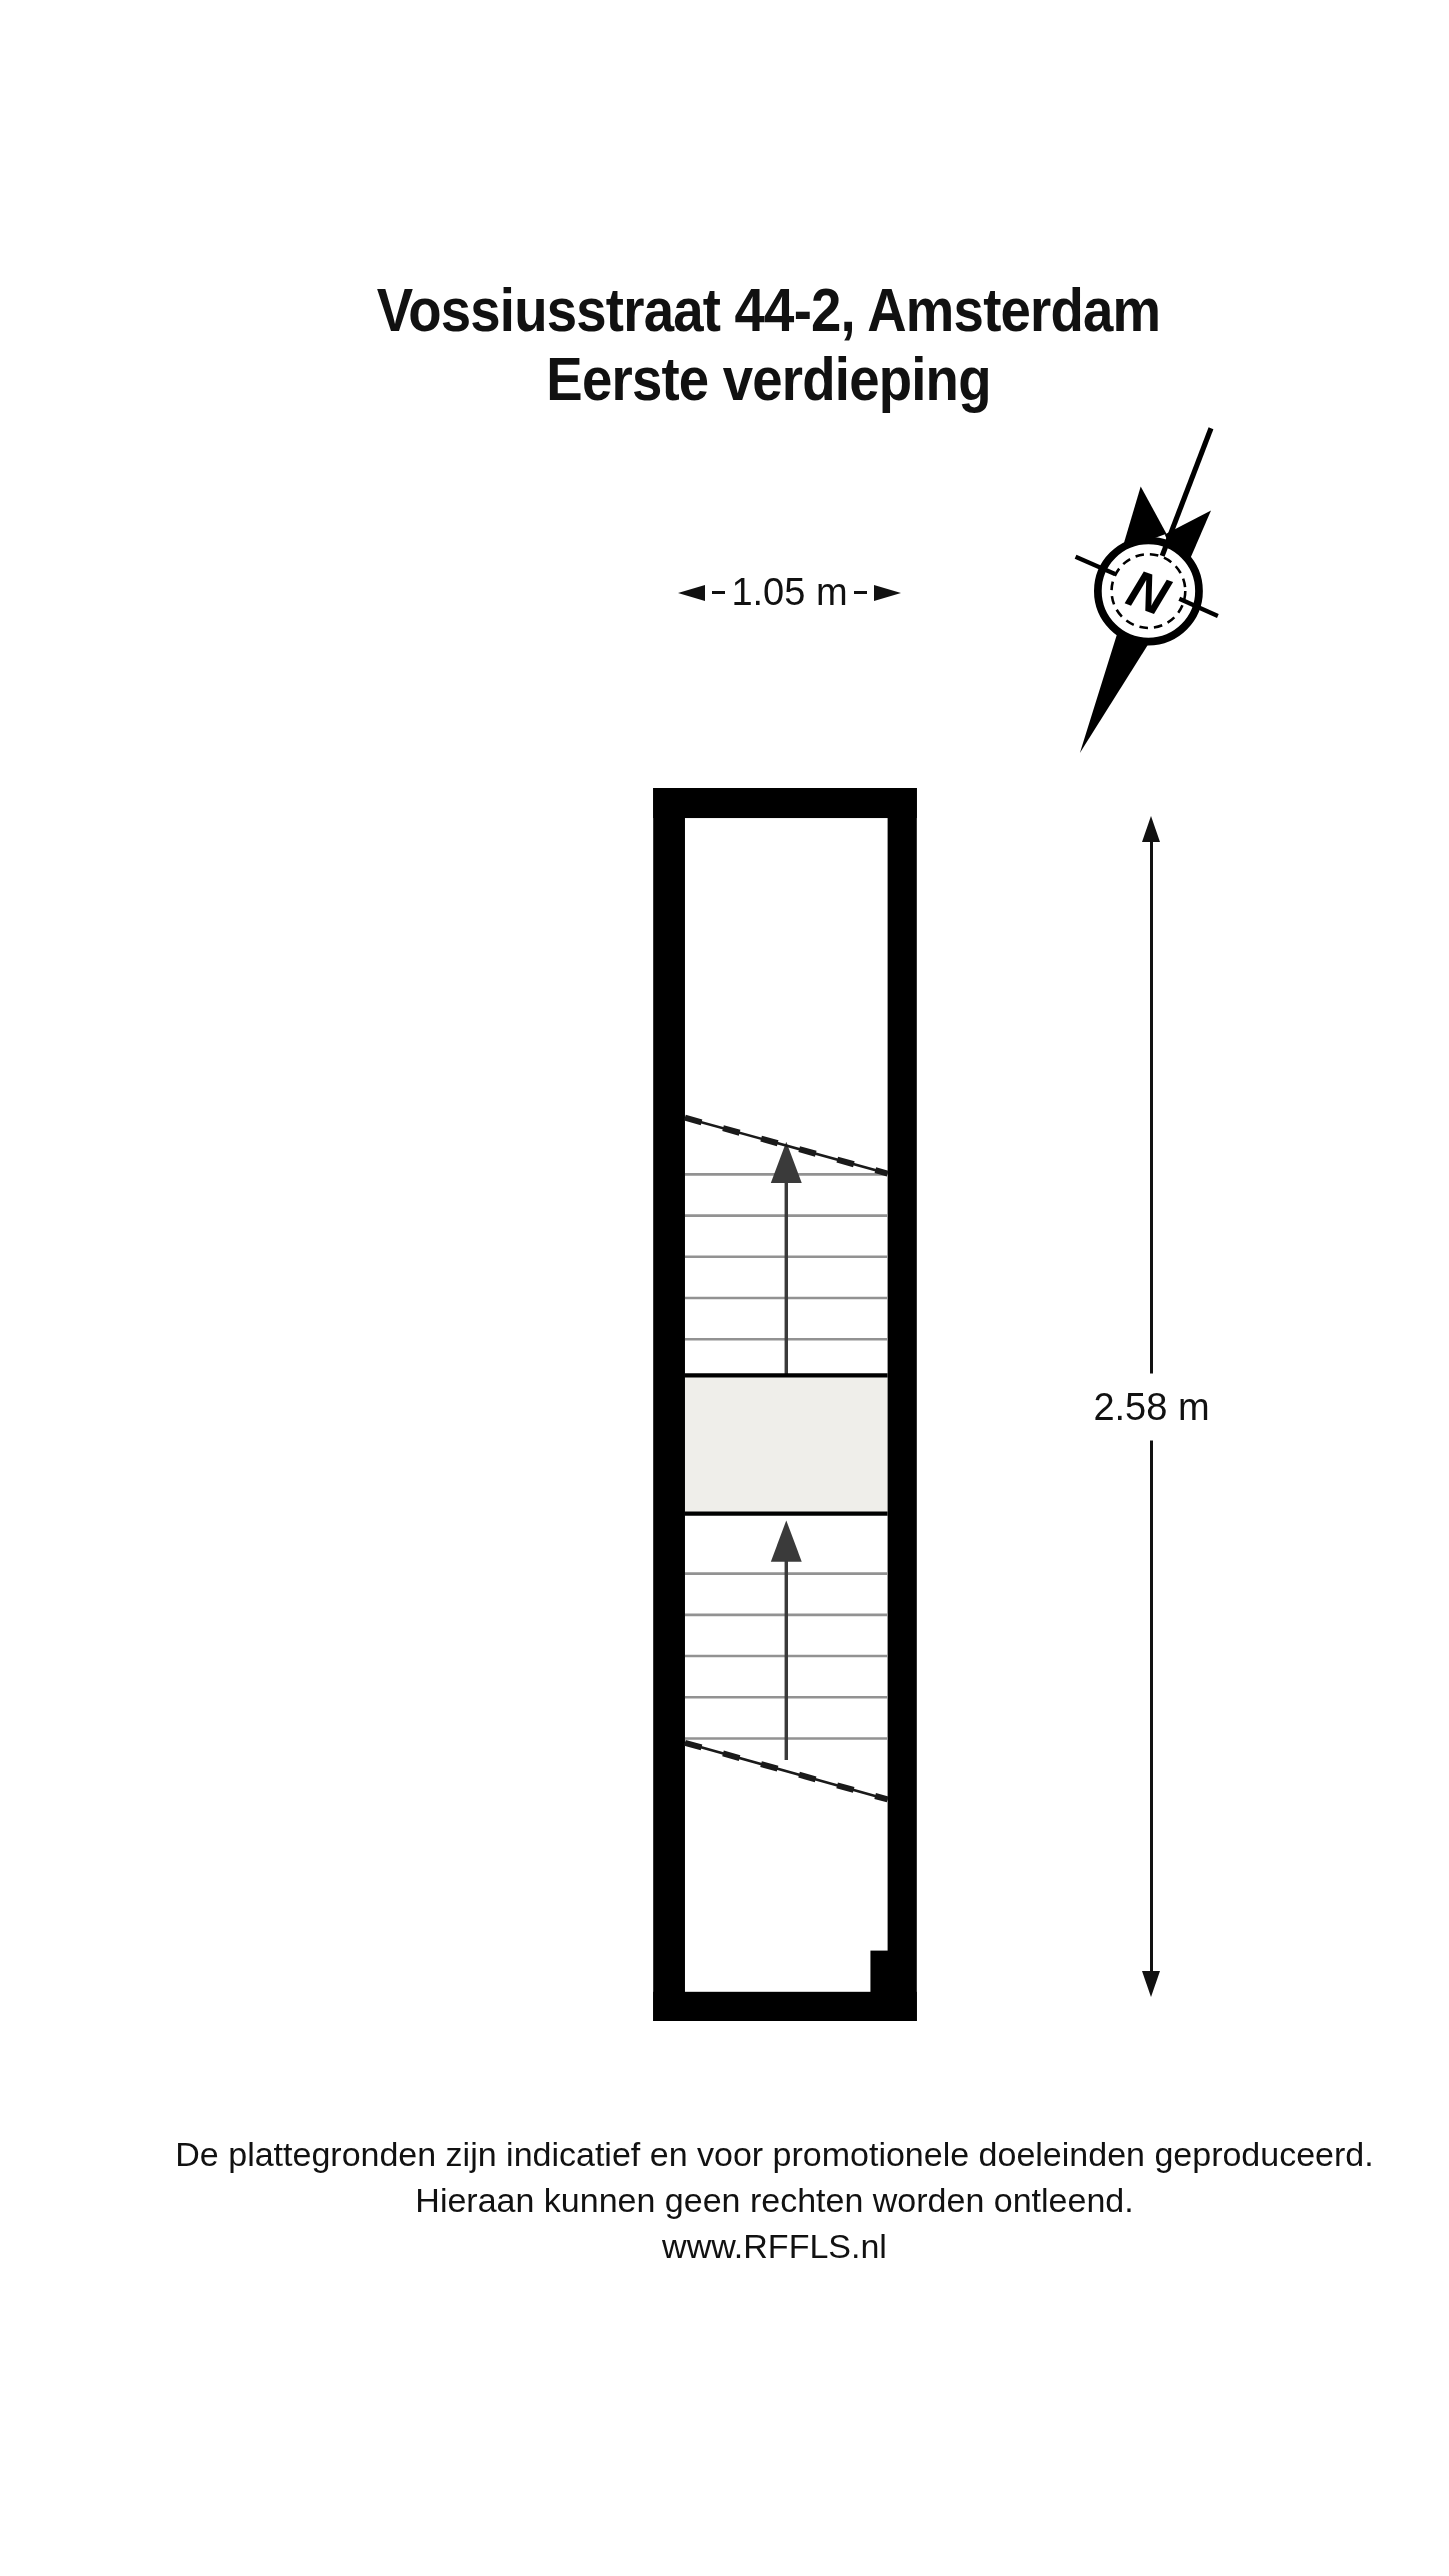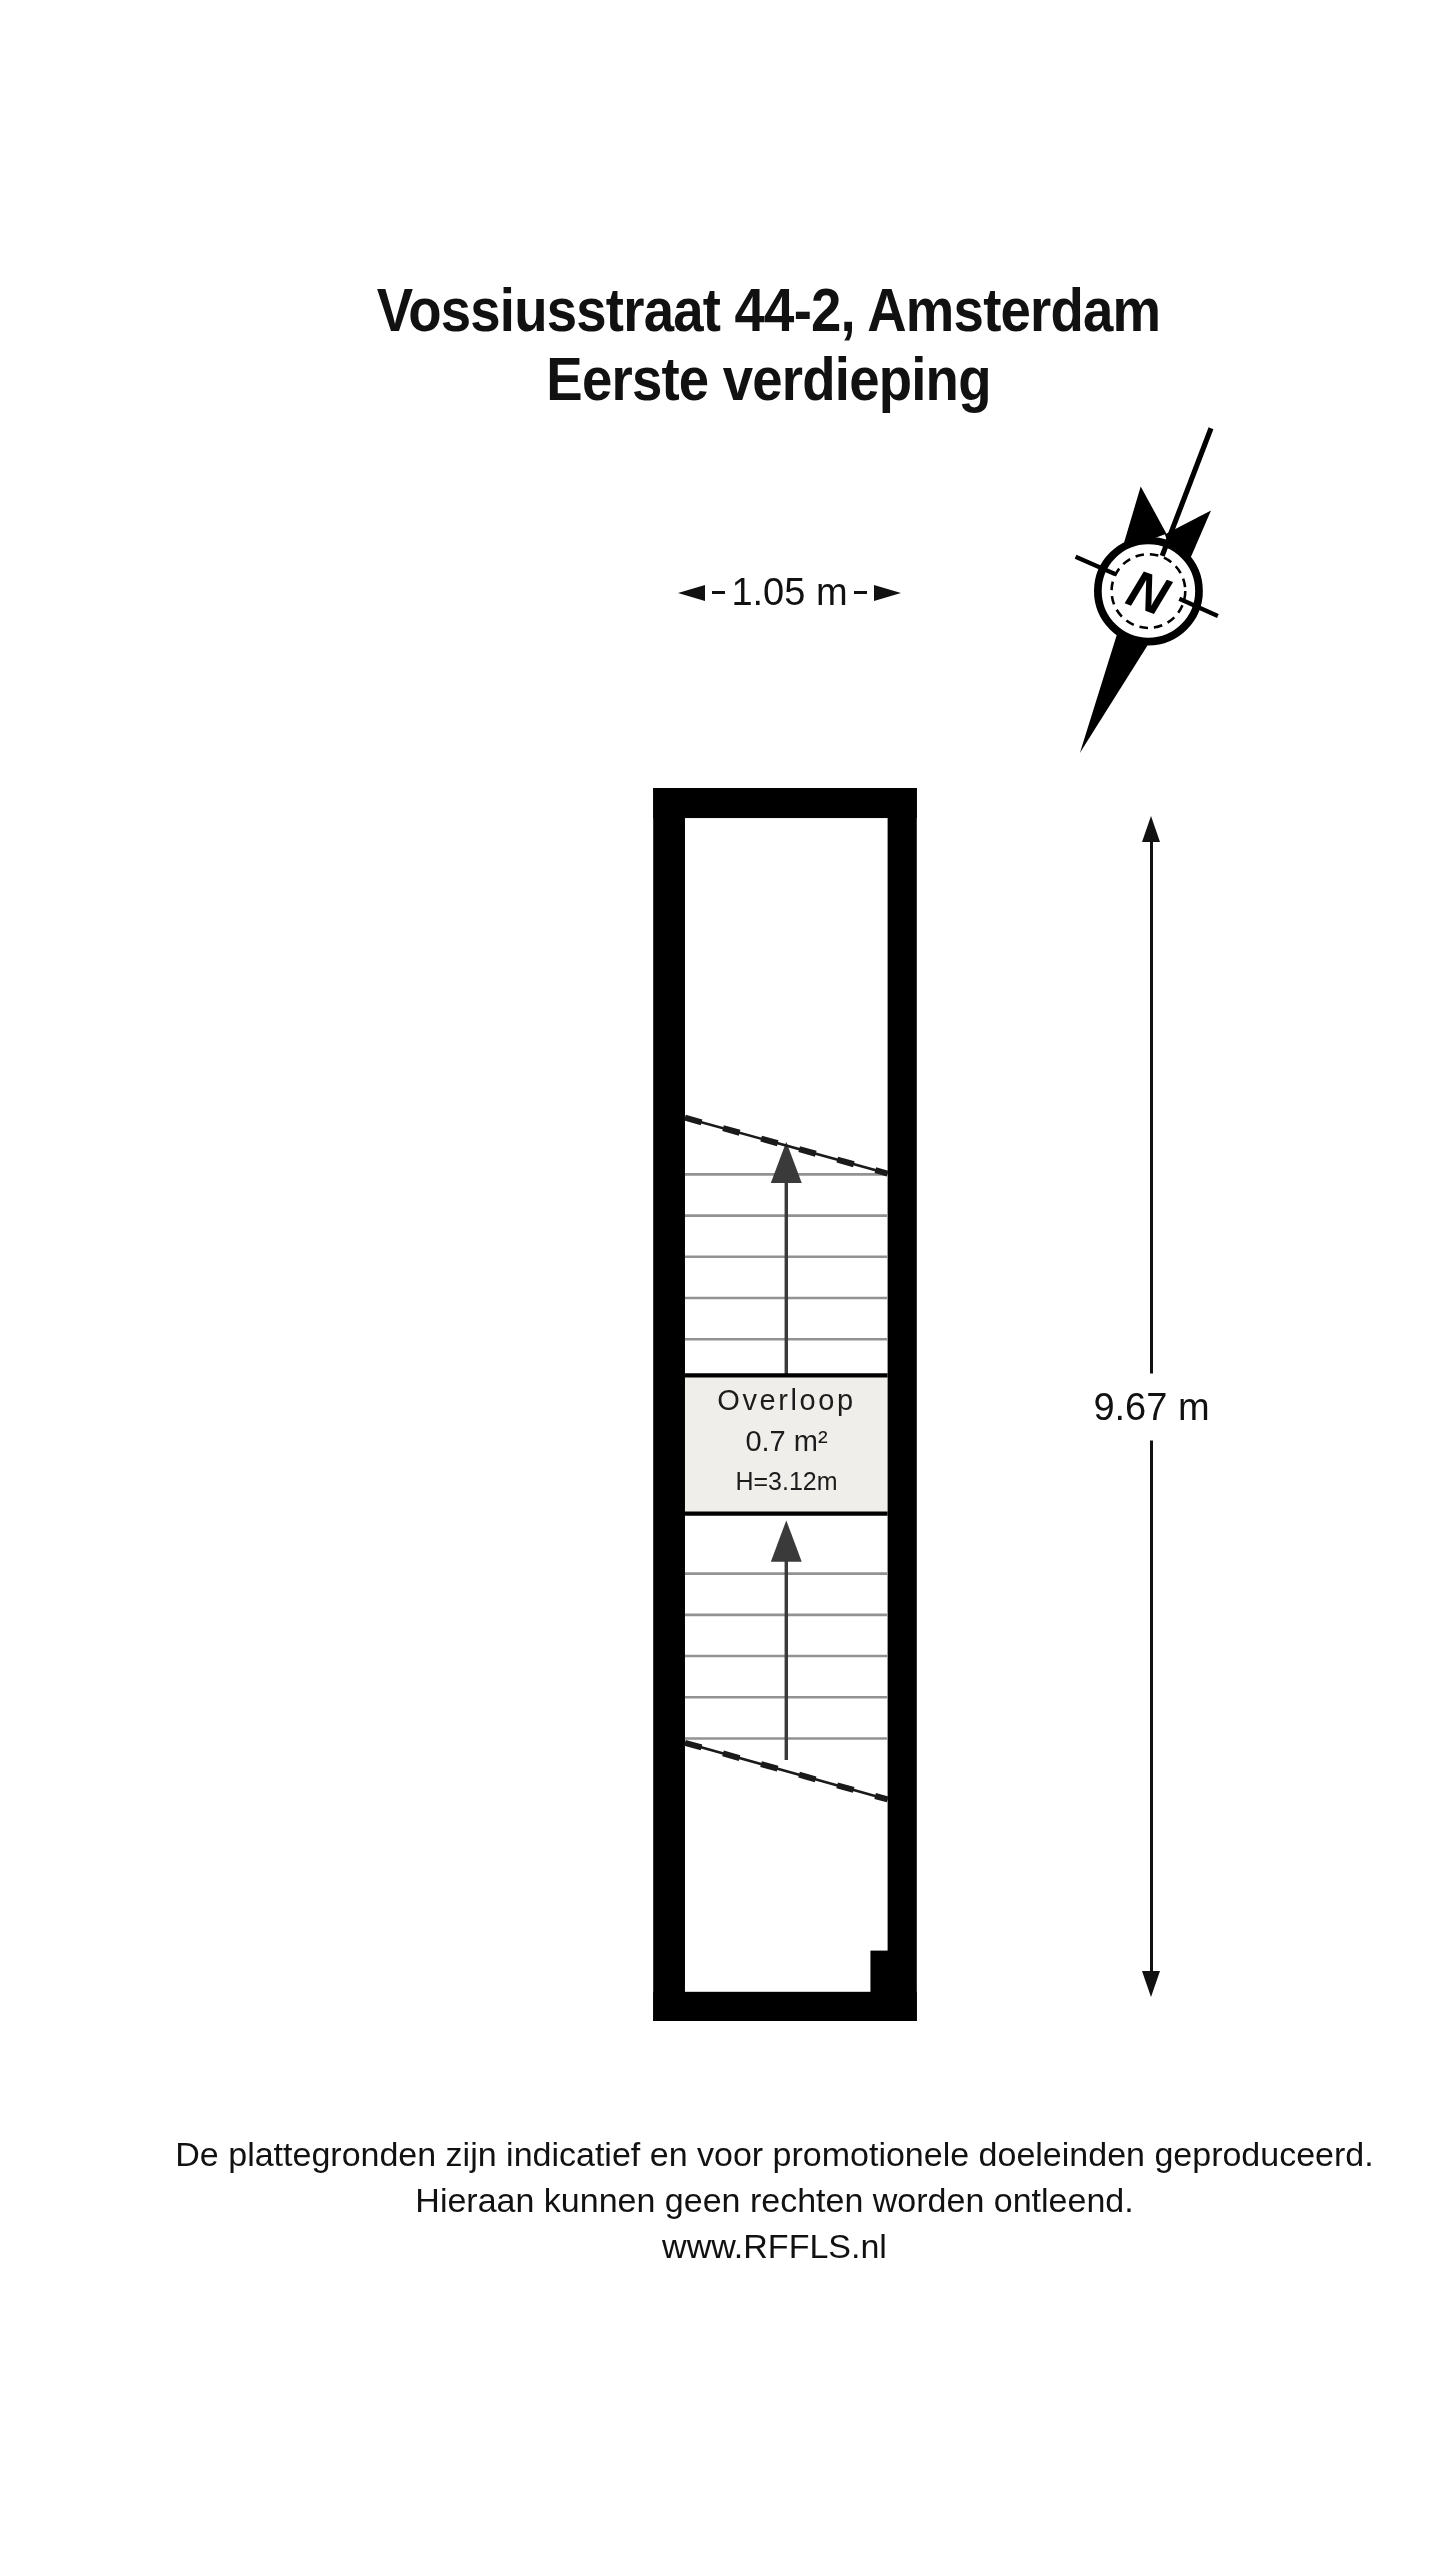--- a/index.html
+++ b/index.html
@@ -213,31 +213,26 @@
       <line x1="746" y1="1929" x2="982" y2="1929" stroke="#929292" stroke-width="3"></line>
       <line x1="746" y1="1977" x2="982" y2="1977" stroke="#929292" stroke-width="3"></line>
       <line x1="746" y1="2025" x2="982" y2="2025" stroke="#929292" stroke-width="3"></line>
       <line x1="864" y1="1815" x2="864" y2="2050" stroke="#3a3a3a" stroke-width="4"></line>
       <polygon points="864,1771 846,1819 882,1819" fill="#3a3a3a"></polygon>
       <line x1="746" y1="2030" x2="982" y2="2096" stroke="#1a1a1a" stroke-width="3"></line>
       <line x1="746" y1="2030" x2="982" y2="2096" stroke="#1a1a1a" stroke-width="7" stroke-dasharray="20 26"></line>
     </g>
   </svg>
 
-  <div class="room-label">
-    <div class="room-name">Overloop</div>
-    <div class="room-area">0.7 m²</div>
-    <div class="room-ceil">H=3.12m</div>
-  </div>
 
   <div class="dim-v">
     <span class="tri-up"></span>
     <span class="vline"></span>
     <span class="tri-down"></span>
-    <span class="dim-label">9.67 m</span>
+    <span class="dim-label">2.58 m</span>
   </div>
 
   <div class="footer">
     <div>De plattegronden zijn indicatief en voor promotionele doeleinden geproduceerd.</div>
     <div>Hieraan kunnen geen rechten worden ontleend.</div>
     <div>www.RFFLS.nl</div>
   </div>
 
 </div>
 

